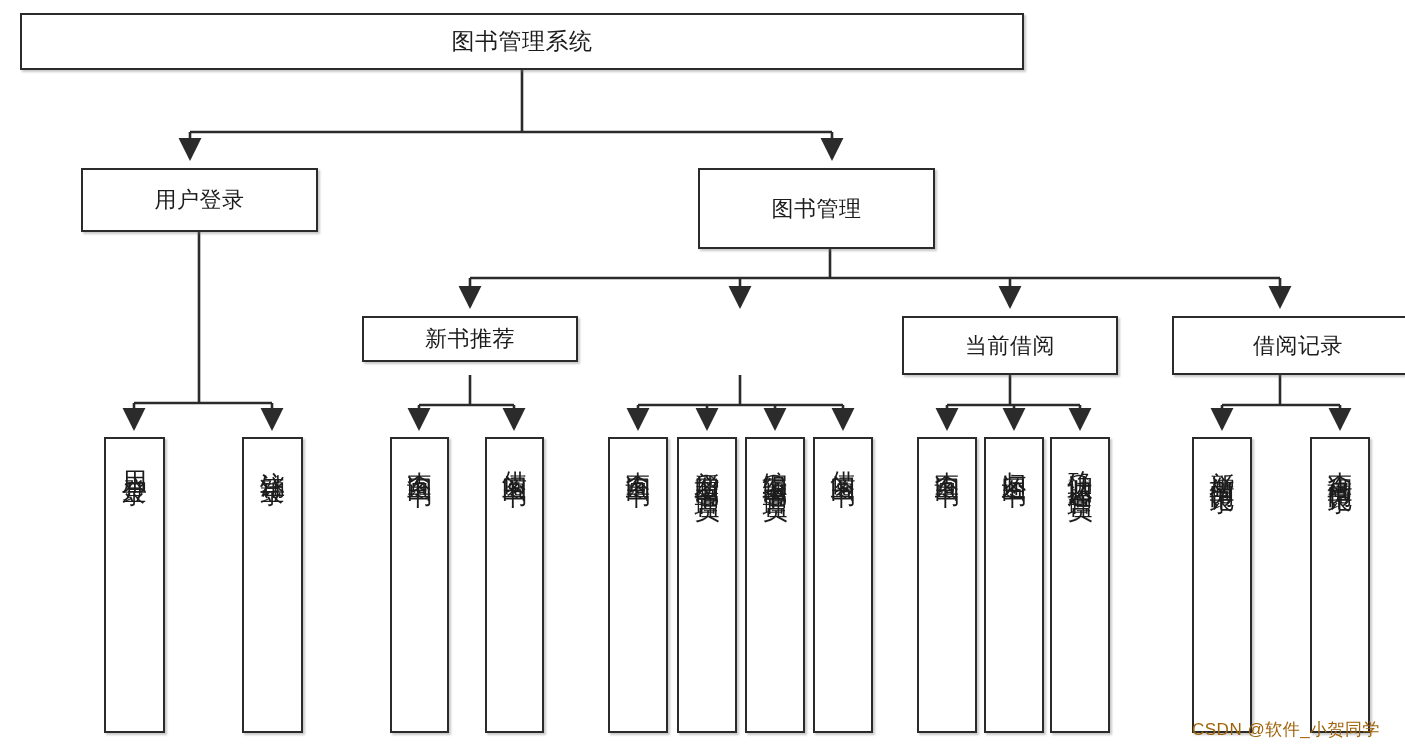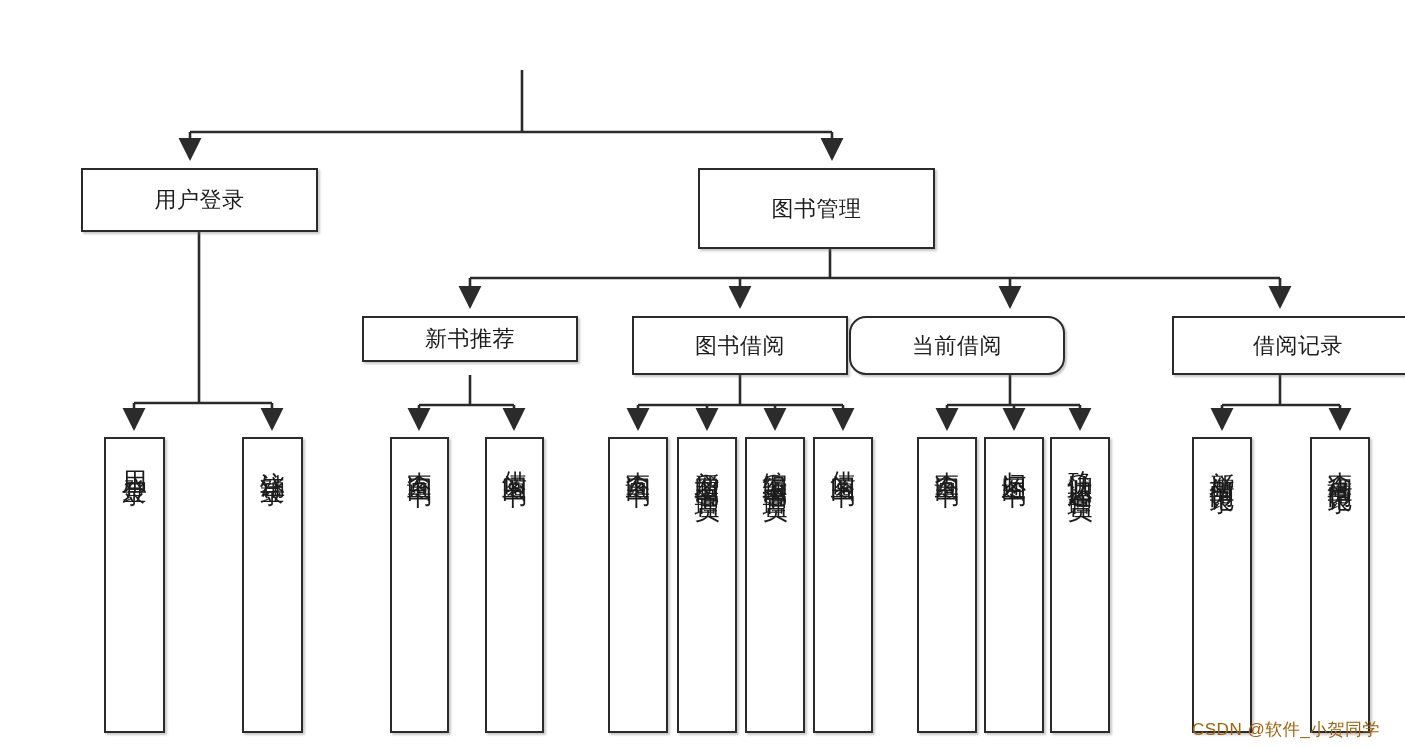--- a/index.html
+++ b/index.html
@@ -122,35 +122,35 @@
       <path d="M 1014 405 L 1014 428" marker-end="url(#arrow)"></path>
       <path d="M 1080 405 L 1080 428" marker-end="url(#arrow)"></path>
 
       <path d="M 1280 375 L 1280 405"></path>
       <path d="M 1222 405 L 1340 405"></path>
       <path d="M 1222 405 L 1222 428" marker-end="url(#arrow)"></path>
       <path d="M 1340 405 L 1340 428" marker-end="url(#arrow)"></path>
     </g>
   </svg>
 
+  <div class="node h root" style="left:20px; top:13px; width:1004px; height:57px;">
+    <span class="lbl">图书管理系统</span>
+  </div>
 
   <div class="node h" style="left:81px; top:168px; width:237px; height:64px;">
     <span class="lbl">用户登录</span>
   </div>
   <div class="node h" style="left:698px; top:168px; width:237px; height:81px;">
     <span class="lbl">图书管理</span>
   </div>
 
   <div class="node h" style="left:362px; top:316px; width:216px; height:46px;">
     <span class="lbl">新书推荐</span>
   </div>
-  <div class="node h" style="left:632px; top:316px; width:216px; height:59px;">
-    <span class="lbl">图书借阅</span>
-  </div>
-  <div class="node h" style="left:849px; top:316px; width:216px; height:59px;border-radius:17px;">
+  <div class="node h" style="left:902px; top:316px; width:216px; height:59px;">
     <span class="lbl">当前借阅</span>
   </div>
   <div class="node h" style="left:1172px; top:316px; width:252px; height:59px;">
     <span class="lbl">借阅记录</span>
   </div>
 
   <div class="node v" style="left:104px; top:437px; width:61px; height:296px;">
     <span class="lbl">用户登录</span>
   </div>
   <div class="node v" style="left:242px; top:437px; width:61px; height:296px;">

